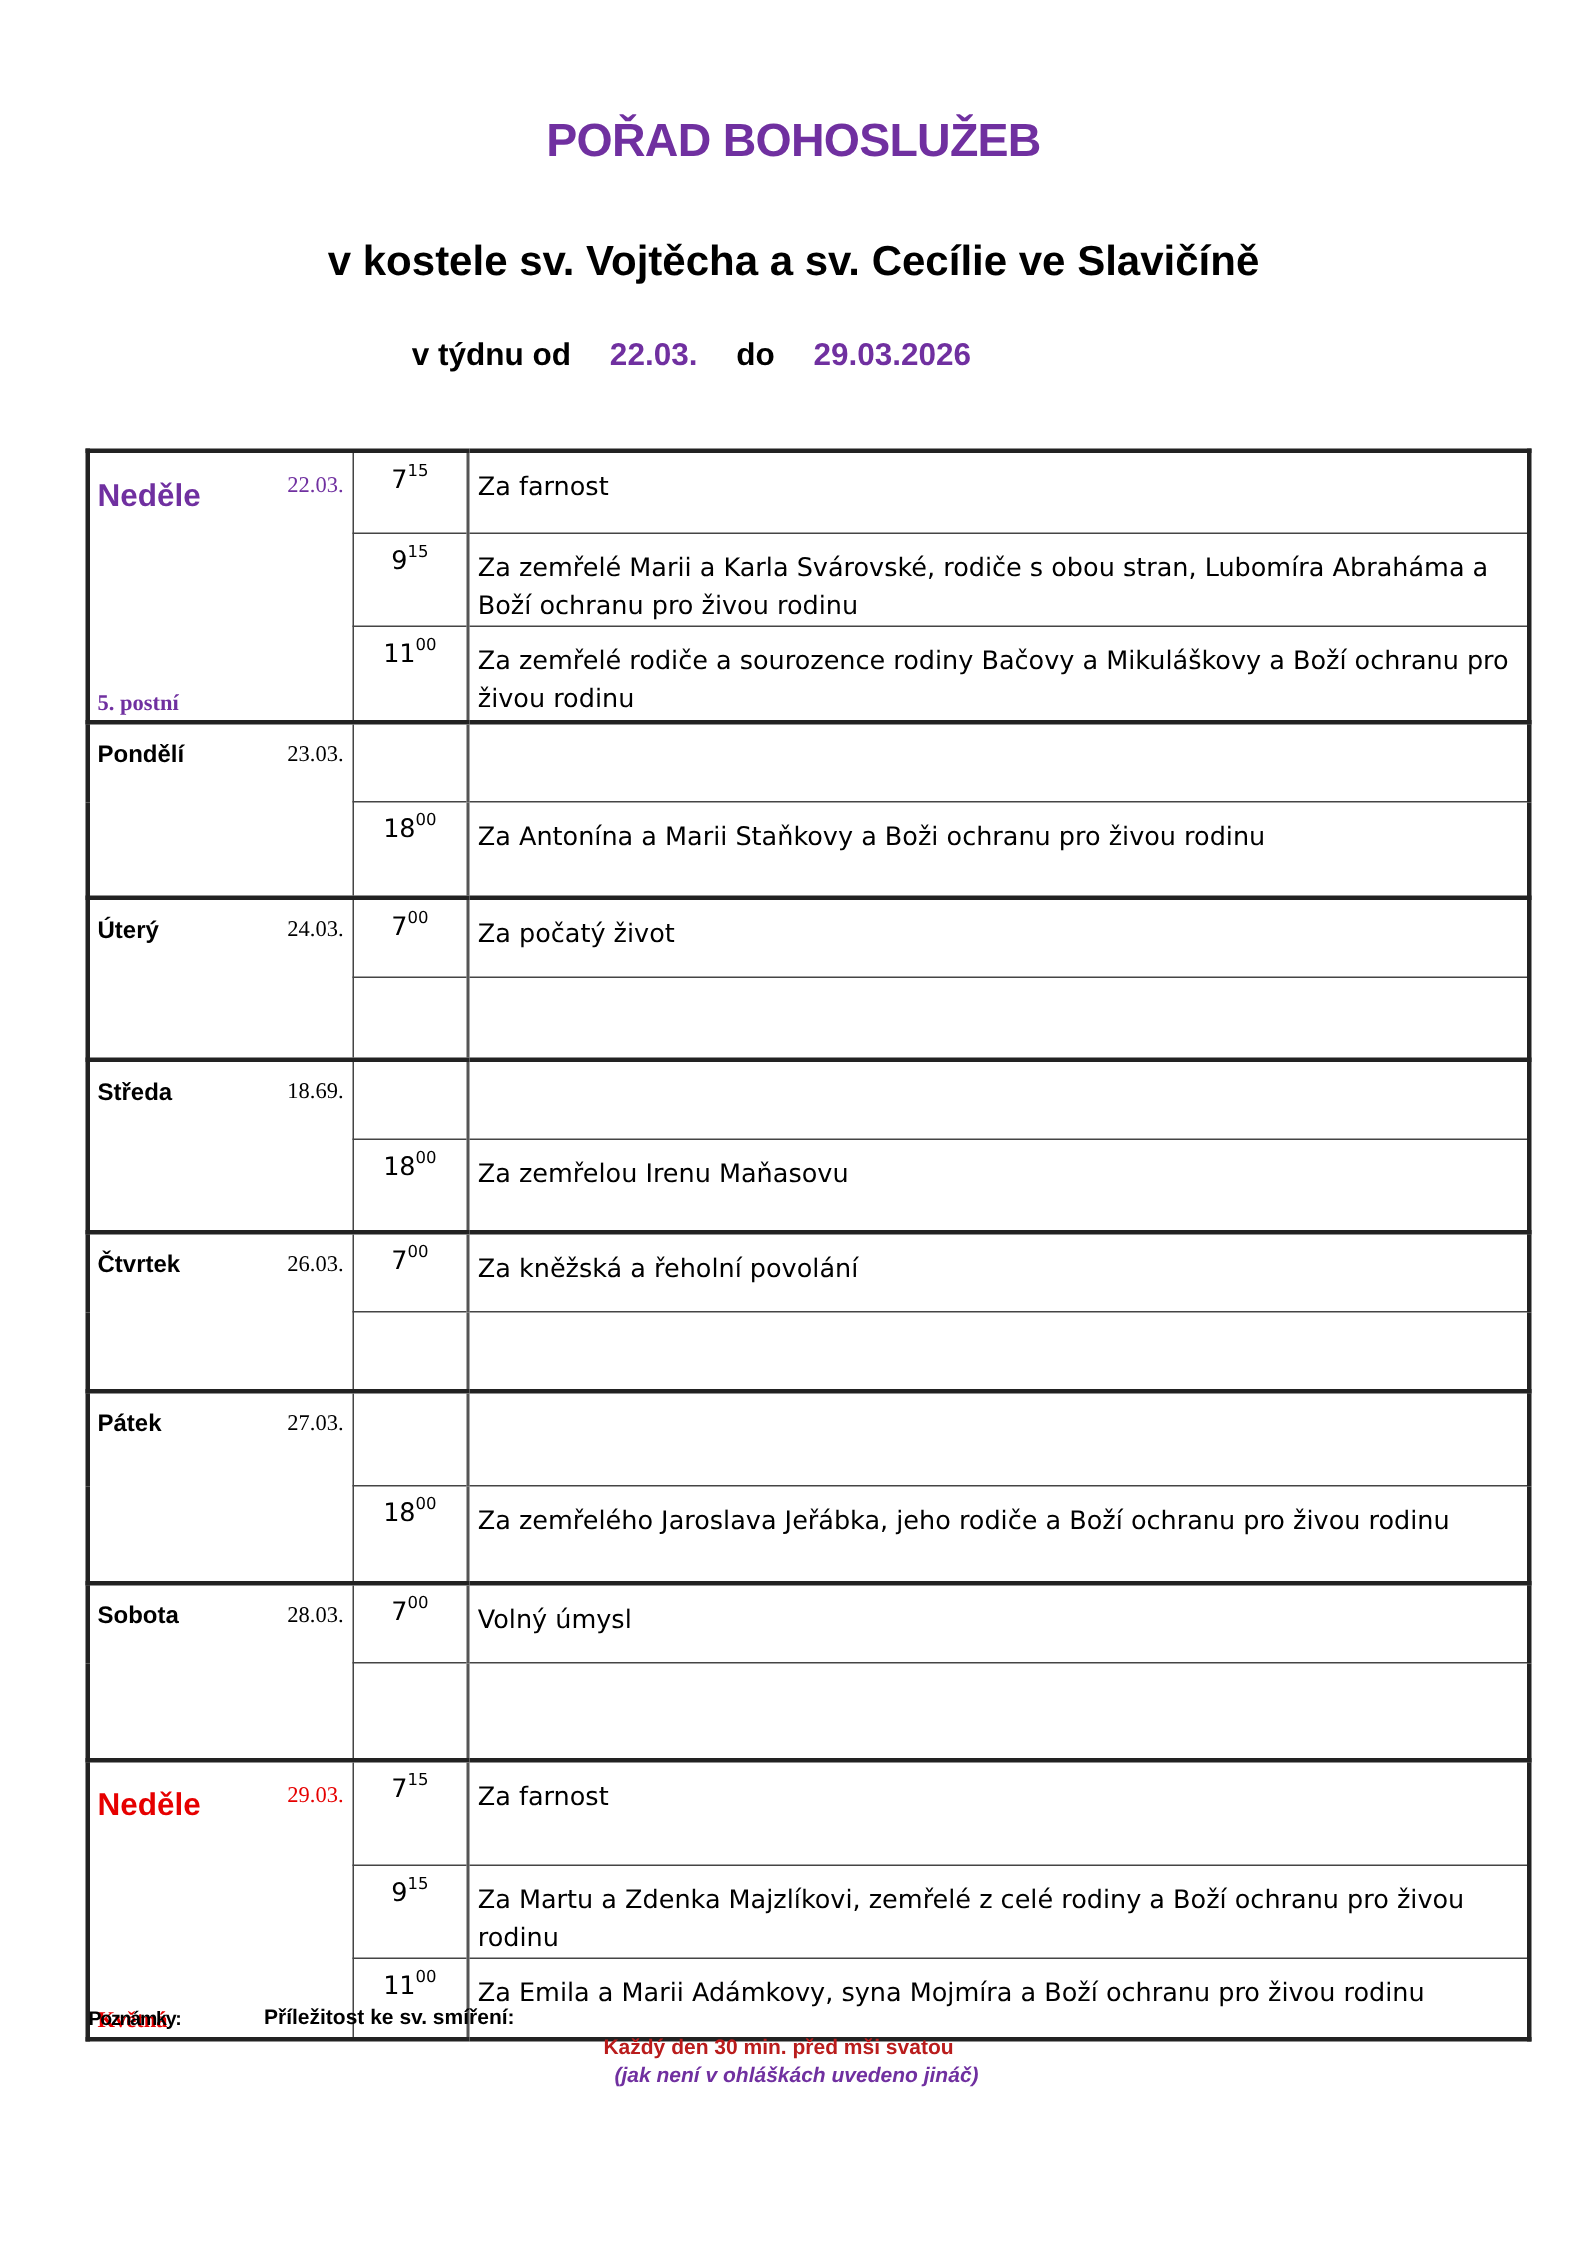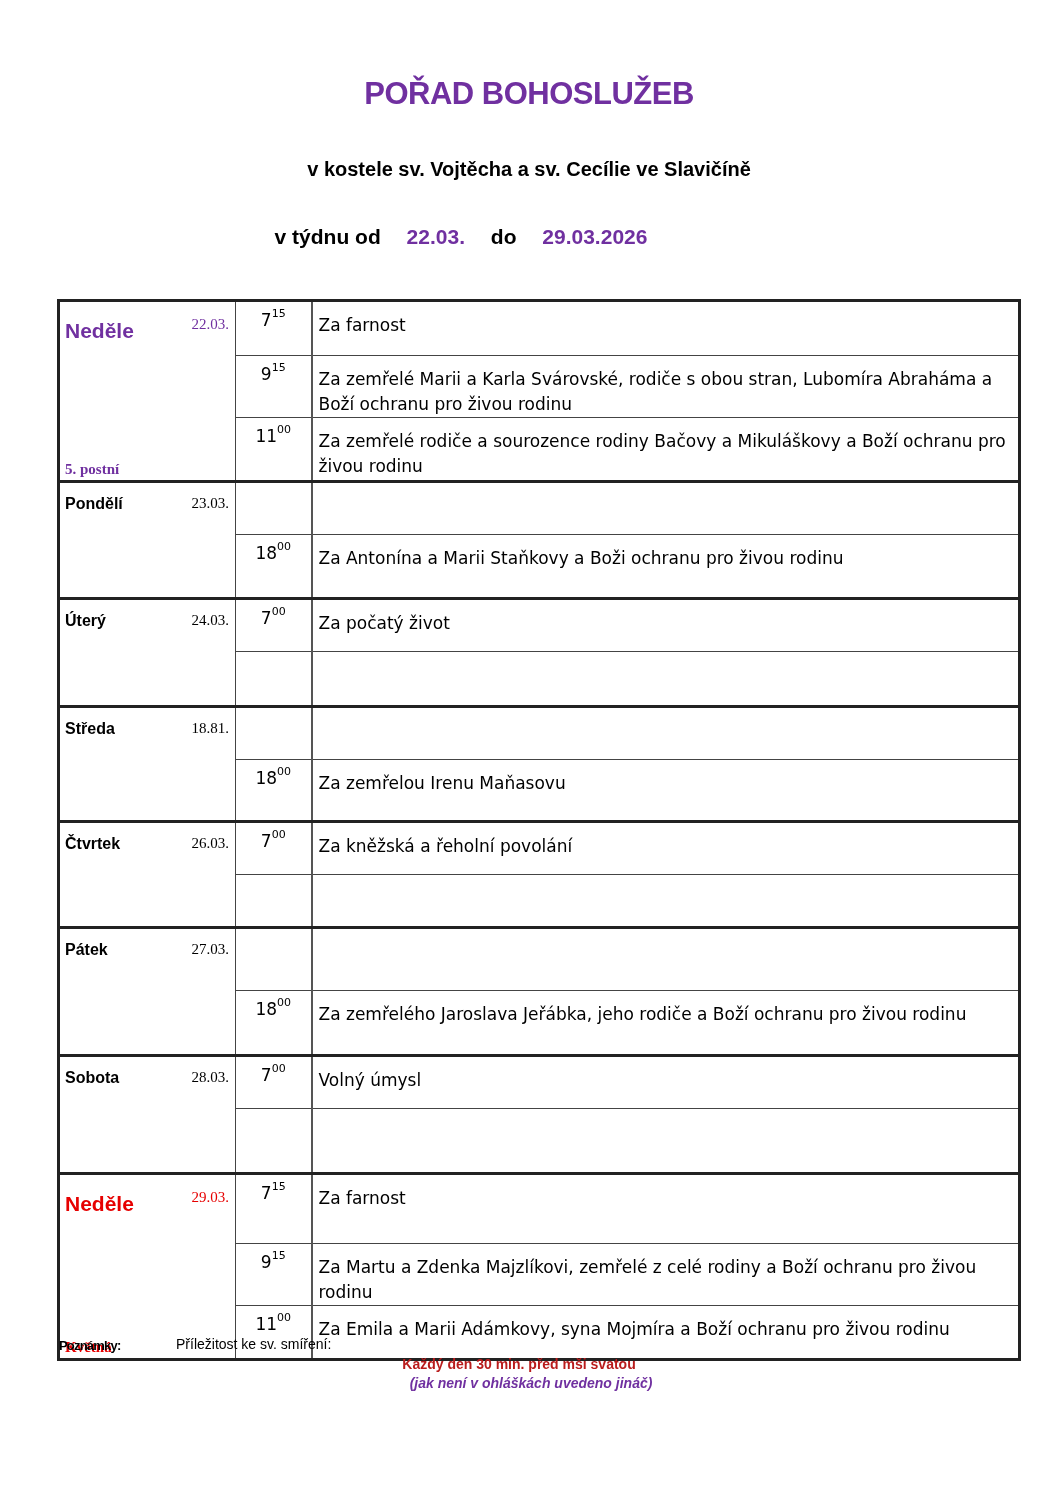--- a/index.html
+++ b/index.html
@@ -1,18 +1,18 @@
 <!DOCTYPE html>
 <html><head>
 <meta charset="utf-8">
 <style>
   html, body { margin:0; padding:0; background:#ffffff; }
   body { width:1058px; height:1497px; position:relative; overflow:hidden; font-family:"Liberation Sans", sans-serif; color:#000; }
   .title { position:absolute; left:0; width:1058px; top:76px; text-align:center; font-weight:bold; font-size:31px; color:#7030a0; letter-spacing:-0.5px; }
-  .subtitle { position:absolute; left:0; width:1058px; top:158px; text-align:center; font-weight:bold; font-size:20px; }
+  .subtitle { position:absolute; left:0; width:1058px; top:158px; text-align:center; font-weight:bold; font-size:28px; }
   .week { position:absolute; left:0; width:922px; top:225px; text-align:center; font-weight:bold; font-size:21px; }
   .week .purple { color:#7030a0; }
   .week span { display:inline-block; }
   .week .gap { width:20px; }
 
   table.sched { position:absolute; left:57px; top:299px; width:961px; border-collapse:collapse; table-layout:fixed; }
   table.sched td { padding:0; vertical-align:top; }
   td.daycell { border:3px solid #222; border-right:1px solid #444; position:relative; }
   td.timecell { border-left:1px solid #444; border-right:2px solid #555; border-top:1px solid #444; border-bottom:1px solid #444; text-align:center; font-family:"DejaVu Sans", sans-serif; font-size:17px; padding-top:8px !important; }
   td.textcell { border-top:1px solid #444; border-bottom:1px solid #444; border-right:3px solid #222; font-family:"DejaVu Sans", sans-serif; font-size:17px; line-height:25px; padding:11px 6px 0 6px !important; }
@@ -21,21 +21,21 @@
   .time sup { font-size:11px; vertical-align:top; position:relative; top:-3px; }
   .dayname { position:absolute; left:5px; top:12px; font-weight:bold; font-size:16px; }
   .dayname.big { font-size:21px; top:17px; }
   .daydate { position:absolute; right:6px; top:12px; font-family:"Liberation Serif", serif; font-size:15px; }
   .daydate.big { top:14px; }
   .dayfeast { position:absolute; left:5px; bottom:2px; font-family:"Liberation Serif", serif; font-weight:bold; font-size:15px; }
   .purple-c { color:#7030a0; }
   .red-c { color:#e60000; }
 
   .notes-label { position:absolute; left:59px; top:1338px; font-weight:bold; font-size:13px; letter-spacing:-0.8px; }
-  .notes-heading { position:absolute; left:176px; top:1336px; font-weight:normal; font-size:14px; }
+  .notes-heading { position:absolute; left:176px; top:1336px; font-weight:bold; font-size:14px; }
   .notes-line1 { position:absolute; left:0; width:1038px; top:1356px; text-align:center; font-weight:bold; font-size:14px; color:#b91c1c; }
   .notes-line2 { position:absolute; left:12px; width:1038px; top:1375px; text-align:center; font-weight:bold; font-style:italic; font-size:14px; color:#7030a0; }
 </style>
 </head>
 <body>
 
 <div class="title">POŘAD BOHOSLUŽEB</div>
 <div class="subtitle">v kostele sv. Vojtěcha a sv. Cecílie ve Slavičíně</div>
 <div class="week">
   <span>v týdnu od</span><span class="gap"></span>
@@ -88,21 +88,21 @@
         <td class="timecell" style="height: 43px;"><span class="time"><span>7</span><sup>00</sup></span></td>
         <td class="textcell" style="height: 40px;">Za počatý život</td>
       </tr>
       <tr class="last">
         <td class="timecell" style="height: 45px;"><span class="time"><span></span><sup></sup></span></td>
         <td class="textcell" style="height: 42px;"></td>
       </tr>
       <tr class="first">
         <td class="daycell" rowspan="2">
           <div class="dayname">Středa</div>
-          <div class="daydate">18.81.</div>
+          <div class="daydate">18.69.</div>
         </td>
         <td class="timecell" style="height: 43px;"><span class="time"><span></span><sup></sup></span></td>
         <td class="textcell" style="height: 40px;"></td>
       </tr>
       <tr class="last">
         <td class="timecell" style="height: 52px;"><span class="time"><span>18</span><sup>00</sup></span></td>
         <td class="textcell" style="height: 49px; padding-top: 22px;">Za zemřelou Irenu Maňasovu</td>
       </tr>
       <tr class="first">
         <td class="daycell" rowspan="2">

